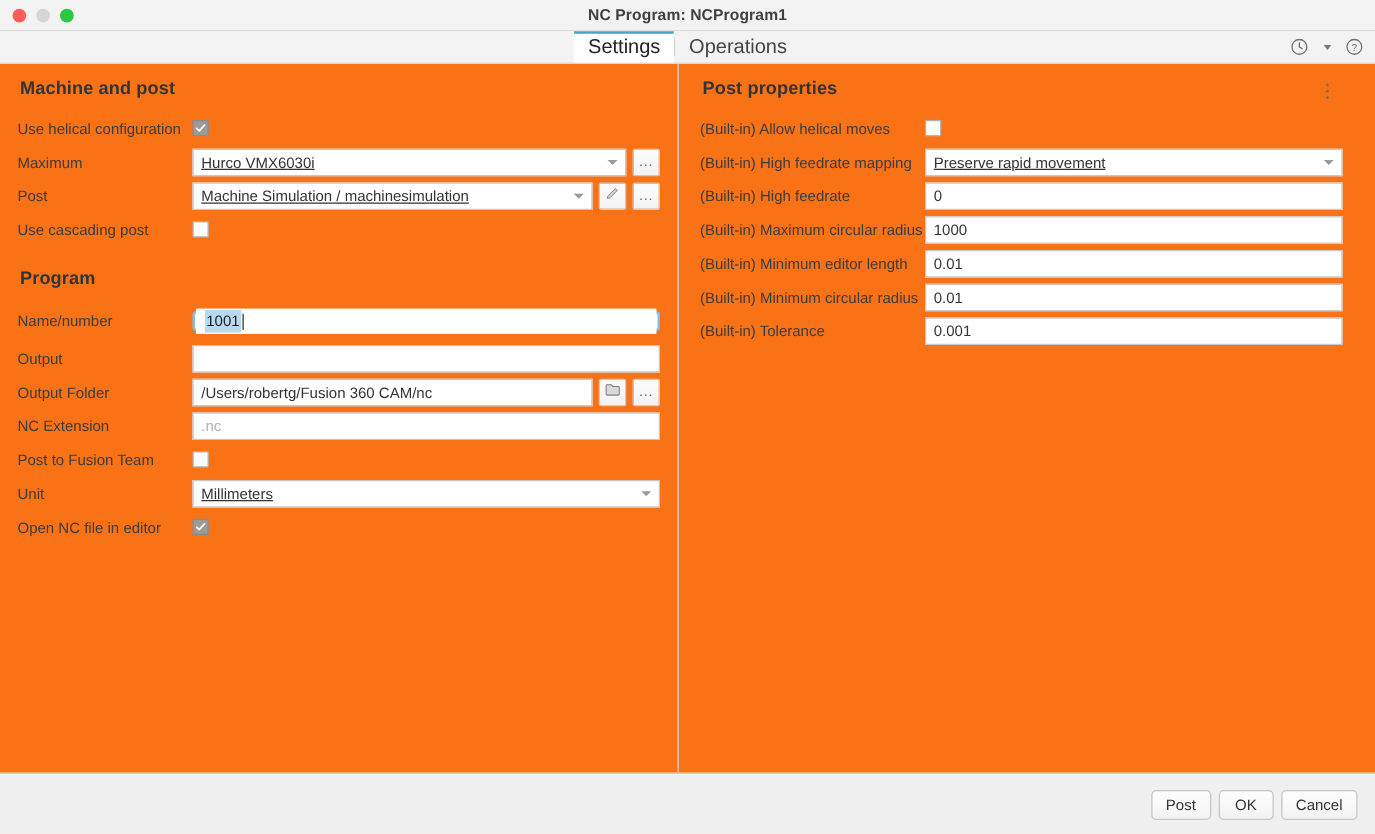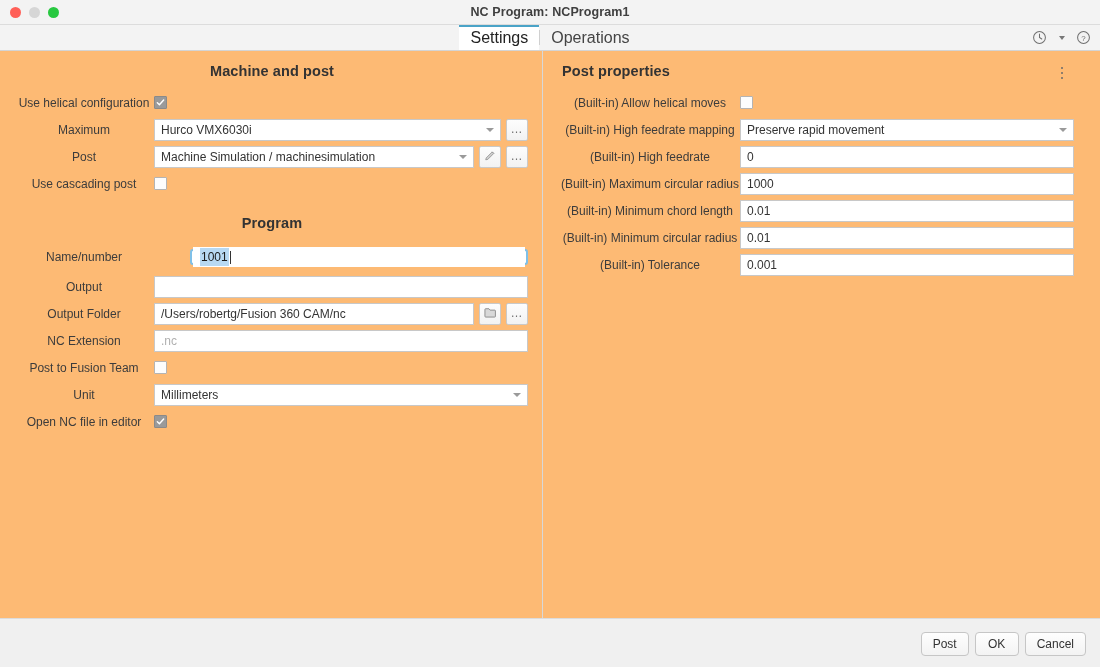--- a/index.html
+++ b/index.html
@@ -108,24 +108,23 @@
     flex: 1 1 auto;
     position: relative;
     background: #f0f0f0;
     padding: 0;
     overflow: hidden;
   }
   .panes {
     position: absolute;
     left: 0; right: 0; top: 0;
     height: 567px;
-    background: #fdba74;
+    background: #f97316;
     display: flex;
     border-bottom: 1px solid #dcdcdc;
-    text-align: center;
   }
   .pane {
     position: relative;
     overflow: hidden;
   }
   .pane-left  { width: 542px; border-right: 1px solid #d8d8d8; }
   .pane-right { flex: 1 1 auto; }
   .pane-inner { padding: 12px 14px 0 14px; }
 
   h2.section {
@@ -180,21 +179,21 @@
     padding: 0 6px;
     display: flex;
     align-items: center;
     line-height: 20px;
     flex: 1 1 auto;
     min-width: 0;
     overflow: hidden;
     white-space: nowrap;
   }
   .input.placeholder { color: #b0b0b0; }
-  .select { position: relative; padding-right: 7px; }
+  .select { position: relative; padding-right: 7px; text-decoration: underline; }
   .select .caret {
     position: absolute;
     right: 6px; top: 50%;
     margin-top: -1.5px;
     width: 0; height: 0;
     border-left: 4px solid transparent;
     border-right: 4px solid transparent;
     border-top: 4px solid #9a9a9a;
   }
 
@@ -202,21 +201,20 @@
   .focus-wrap {
     flex: 1 1 auto;
     box-sizing: border-box;
     border: 2px solid #7fc0e8;
     border-radius: 3px;
     padding: 1px;
     background: #ffffff;
     height: 16px;
     display: flex;
     align-items: center;
-    margin-left: 36px;
   }
   .focus-wrap .input {
     border: 1px solid #ffffff;
     height: 20px;
     background: #fff;
   }
   .sel-text {
     background: #b8d9f2;
     color: #1b1b1b;
     padding: 1px 1px 1px 1px;
@@ -525,21 +523,21 @@
           <div class="row">
             <div class="label">(Built-in) Maximum circular radius</div>
             <div class="field">
               <div class="input">
                 <span>1000</span>
               </div>
             </div>
           </div>
 
           <div class="row">
-            <div class="label">(Built-in) Minimum chord length</div>
+            <div class="label">(Built-in) Minimum editor length</div>
             <div class="field">
               <div class="input">
                 <span>0.01</span>
               </div>
             </div>
           </div>
 
           <div class="row">
             <div class="label">(Built-in) Minimum circular radius</div>
             <div class="field">

